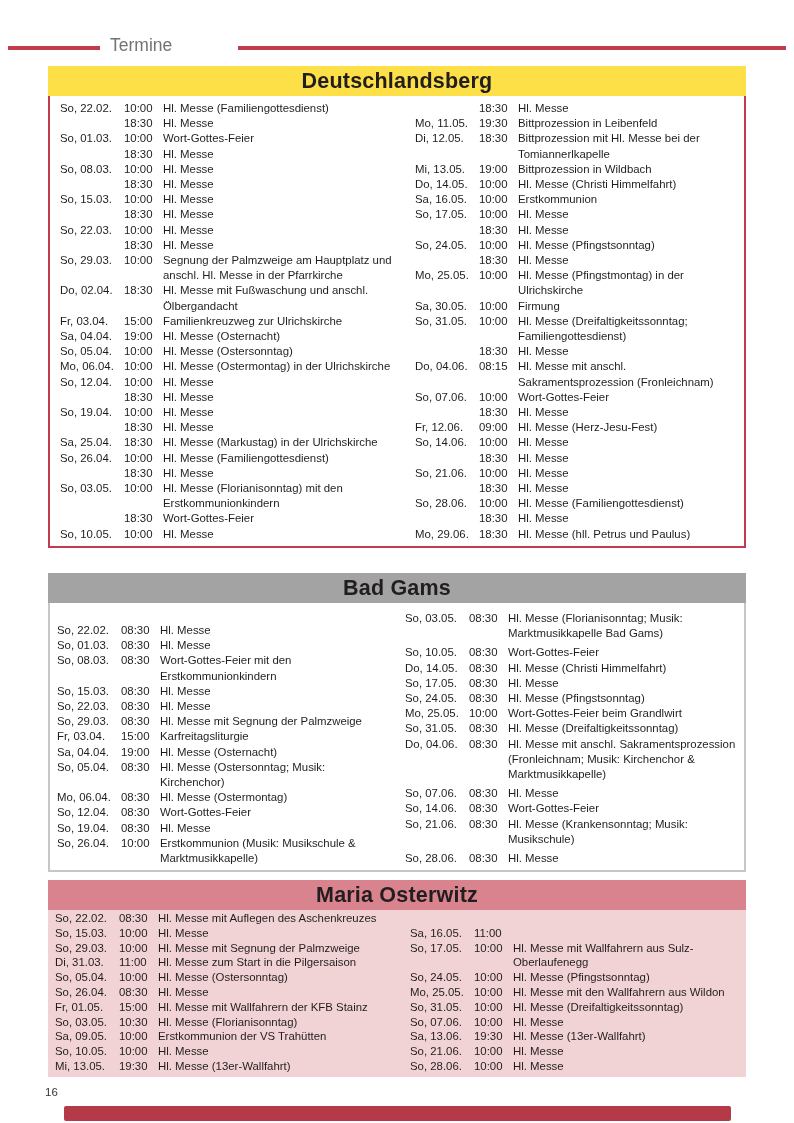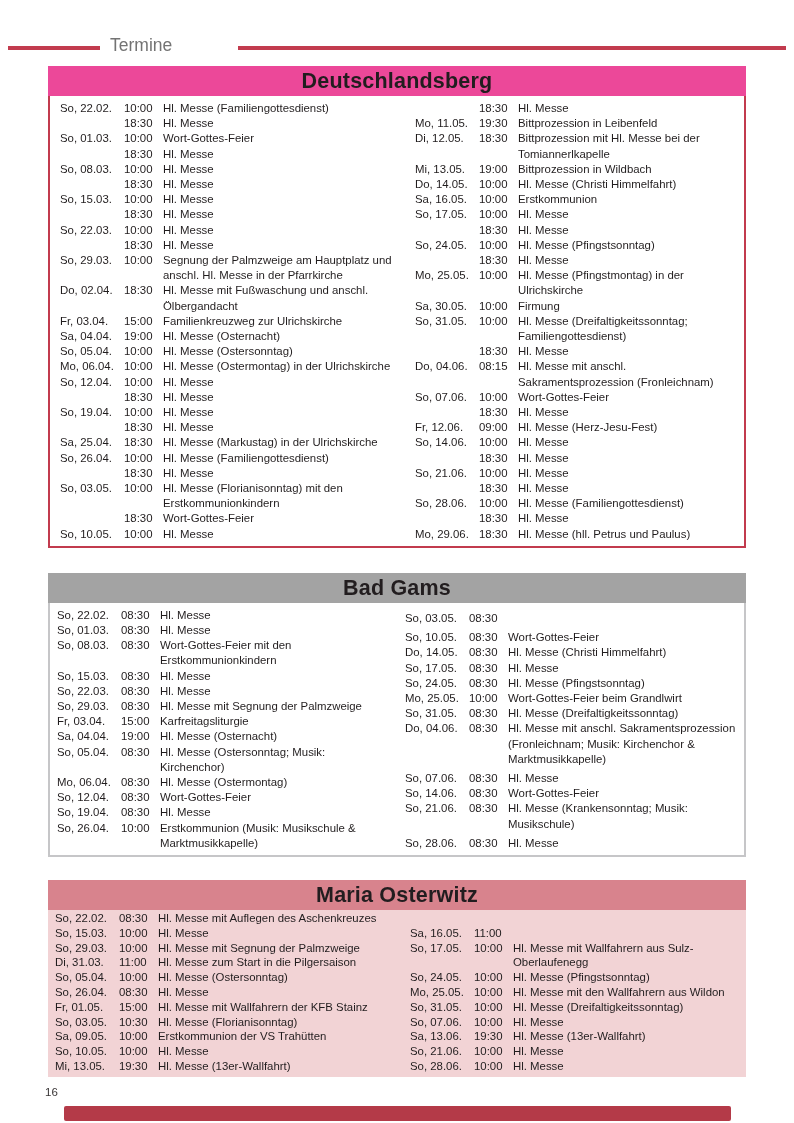--- a/index.html
+++ b/index.html
@@ -15,21 +15,21 @@
   #kicker{position:absolute;left:110px;top:35px;font-size:17.5px;color:#737373;}
 
   .section{position:absolute;left:48px;width:698px;box-sizing:border-box;}
   #sec0{top:66px;}
   #sec1{top:573px;}
   #sec2{top:880px;}
   .sec-header{
     height:30px;display:flex;align-items:center;justify-content:center;
     font-size:21.5px;font-weight:bold;color:#221d1f;letter-spacing:.2px;
   }
-  #sec0 .sec-header{background:#ec4899;}
+  #sec0 .sec-header{background:#fde047;}
   #sec1 .sec-header{background:#a3a3a3;}
   #sec2 .sec-header{background:#d8838d;}
 
   .sec-body{display:flex;align-items:flex-end;box-sizing:border-box;}
   #sec0 .sec-body{border:2px solid #c23b4e;border-top:none;padding:5px 0 4px;background:#fff;}
   #sec1 .sec-body{border:2px solid #c6c6c8;border-top:none;padding:4px 0 4px;background:#fff;}
   #sec2 .sec-body{background:#f2d3d5;padding:1px 0 3px;}
 
   .col{width:347px;box-sizing:border-box;}
   #sec2 .col{width:349px;}
@@ -389,20 +389,21 @@
         <div class="row">
           <span class="d">So, 26.04.</span>
           <span class="t">10:00</span>
           <span class="e">Erstkommunion (Musik: Musikschule &amp; Marktmusikkapelle)</span>
         </div>
       </div>
     <div class="col col-r">
         <div class="row">
           <span class="d">So, 03.05.</span>
           <span class="t">08:30</span>
+          <span class="e">Hl. Messe (Florianisonntag; Musik: Marktmusikkapelle Bad Gams)</span>
         </div>
         <div class="row gap">
           <span class="d">So, 10.05.</span>
           <span class="t">08:30</span>
           <span class="e">Wort-Gottes-Feier</span>
         </div>
         <div class="row">
           <span class="d">Do, 14.05.</span>
           <span class="t">08:30</span>
           <span class="e">Hl. Messe (Christi Himmelfahrt)</span>

